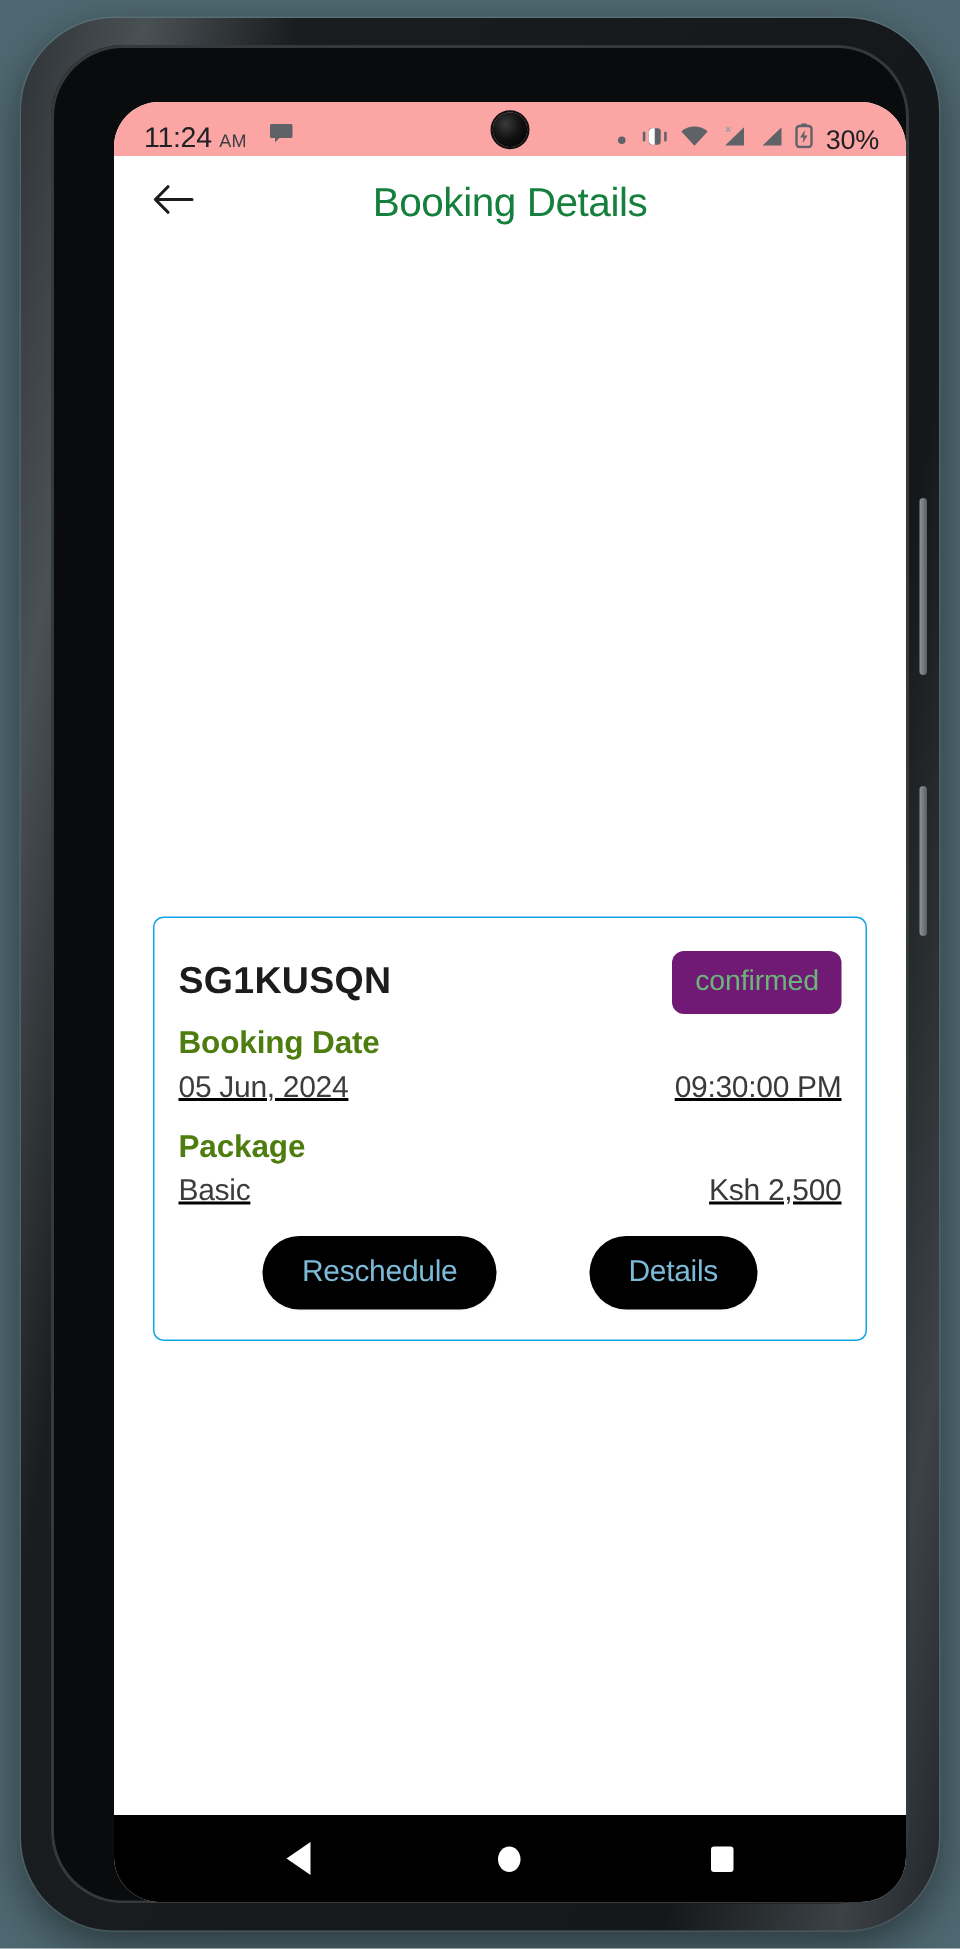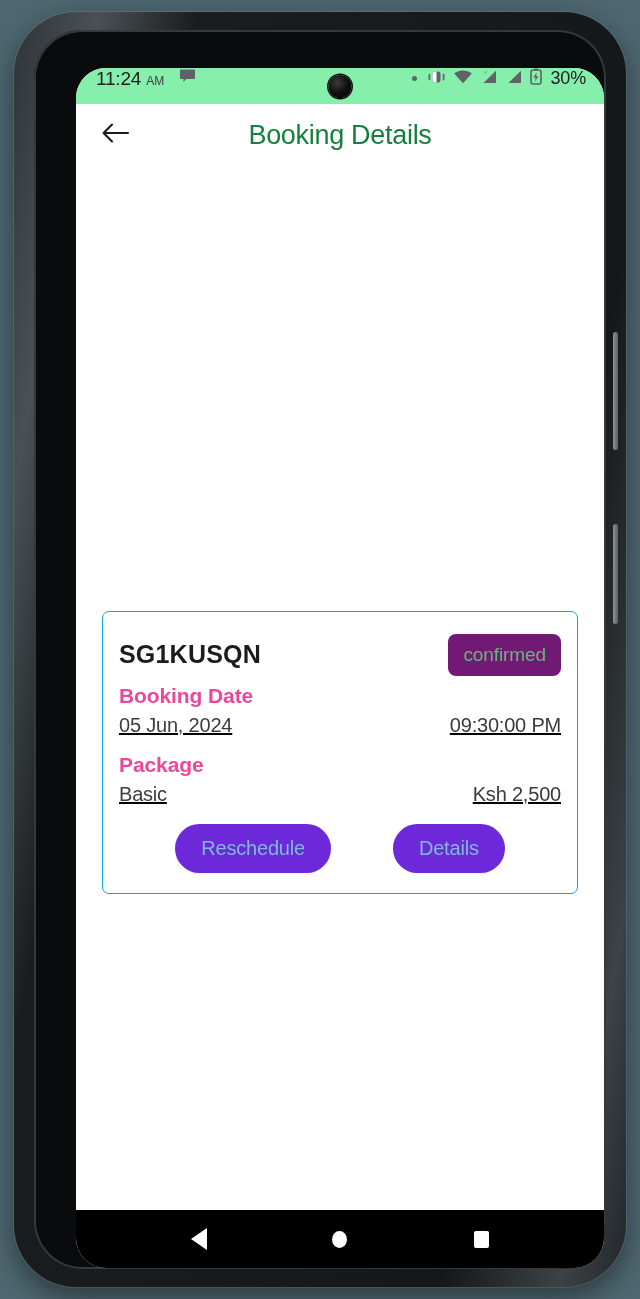--- a/index.html
+++ b/index.html
@@ -61,24 +61,24 @@
     overflow: hidden;
     display: flex;
     flex-direction: column;
   }
 
   
   .status-bar {
     height: 36px;
     flex: none;
     display: flex;
-    align-items: flex-start;
+    align-items: flex-end;
     padding: 0 18px 0 20px;
     position: relative;
-    background: #86efac;
+    background: #fca5a5;
   }
   .status-left {
     display: flex;
     align-items: baseline;
     gap: 5px;
   }
   .status-time {
     font-size: 19px;
     color: #202124;
     letter-spacing: -0.2px;
@@ -181,21 +181,21 @@
     color: #6cb579;
     font-size: 19px;
     padding: 10px 15px;
     border-radius: 8px;
     letter-spacing: -0.1px;
   }
 
   .section-label {
     font-size: 21px;
     font-weight: bold;
-    color: #ec4899;
+    color: #4d7c0f;
     letter-spacing: -0.1px;
     margin-top: 6px;
   }
   .row {
     display: flex;
     align-items: baseline;
     justify-content: space-between;
     margin-top: 6px;
     text-decoration: underline;
   }
@@ -208,21 +208,21 @@
 
   .pkg-label { margin-top: 16px; }
 
   .btn-row {
     display: flex;
     justify-content: center;
     gap: 62px;
     margin-top: 18px;
   }
   .pill-btn {
-    background: #6d28d9;
+    background: #000000;
     color: #7cbad8;
     font-size: 20px;
     padding: 13px 26px;
     border: none;
     border-radius: 30px;
     cursor: pointer;
     letter-spacing: -0.2px;
     font-family: "Liberation Sans", sans-serif;
     box-shadow: 0 1px 2px rgba(0,0,0,0.04);
   }

